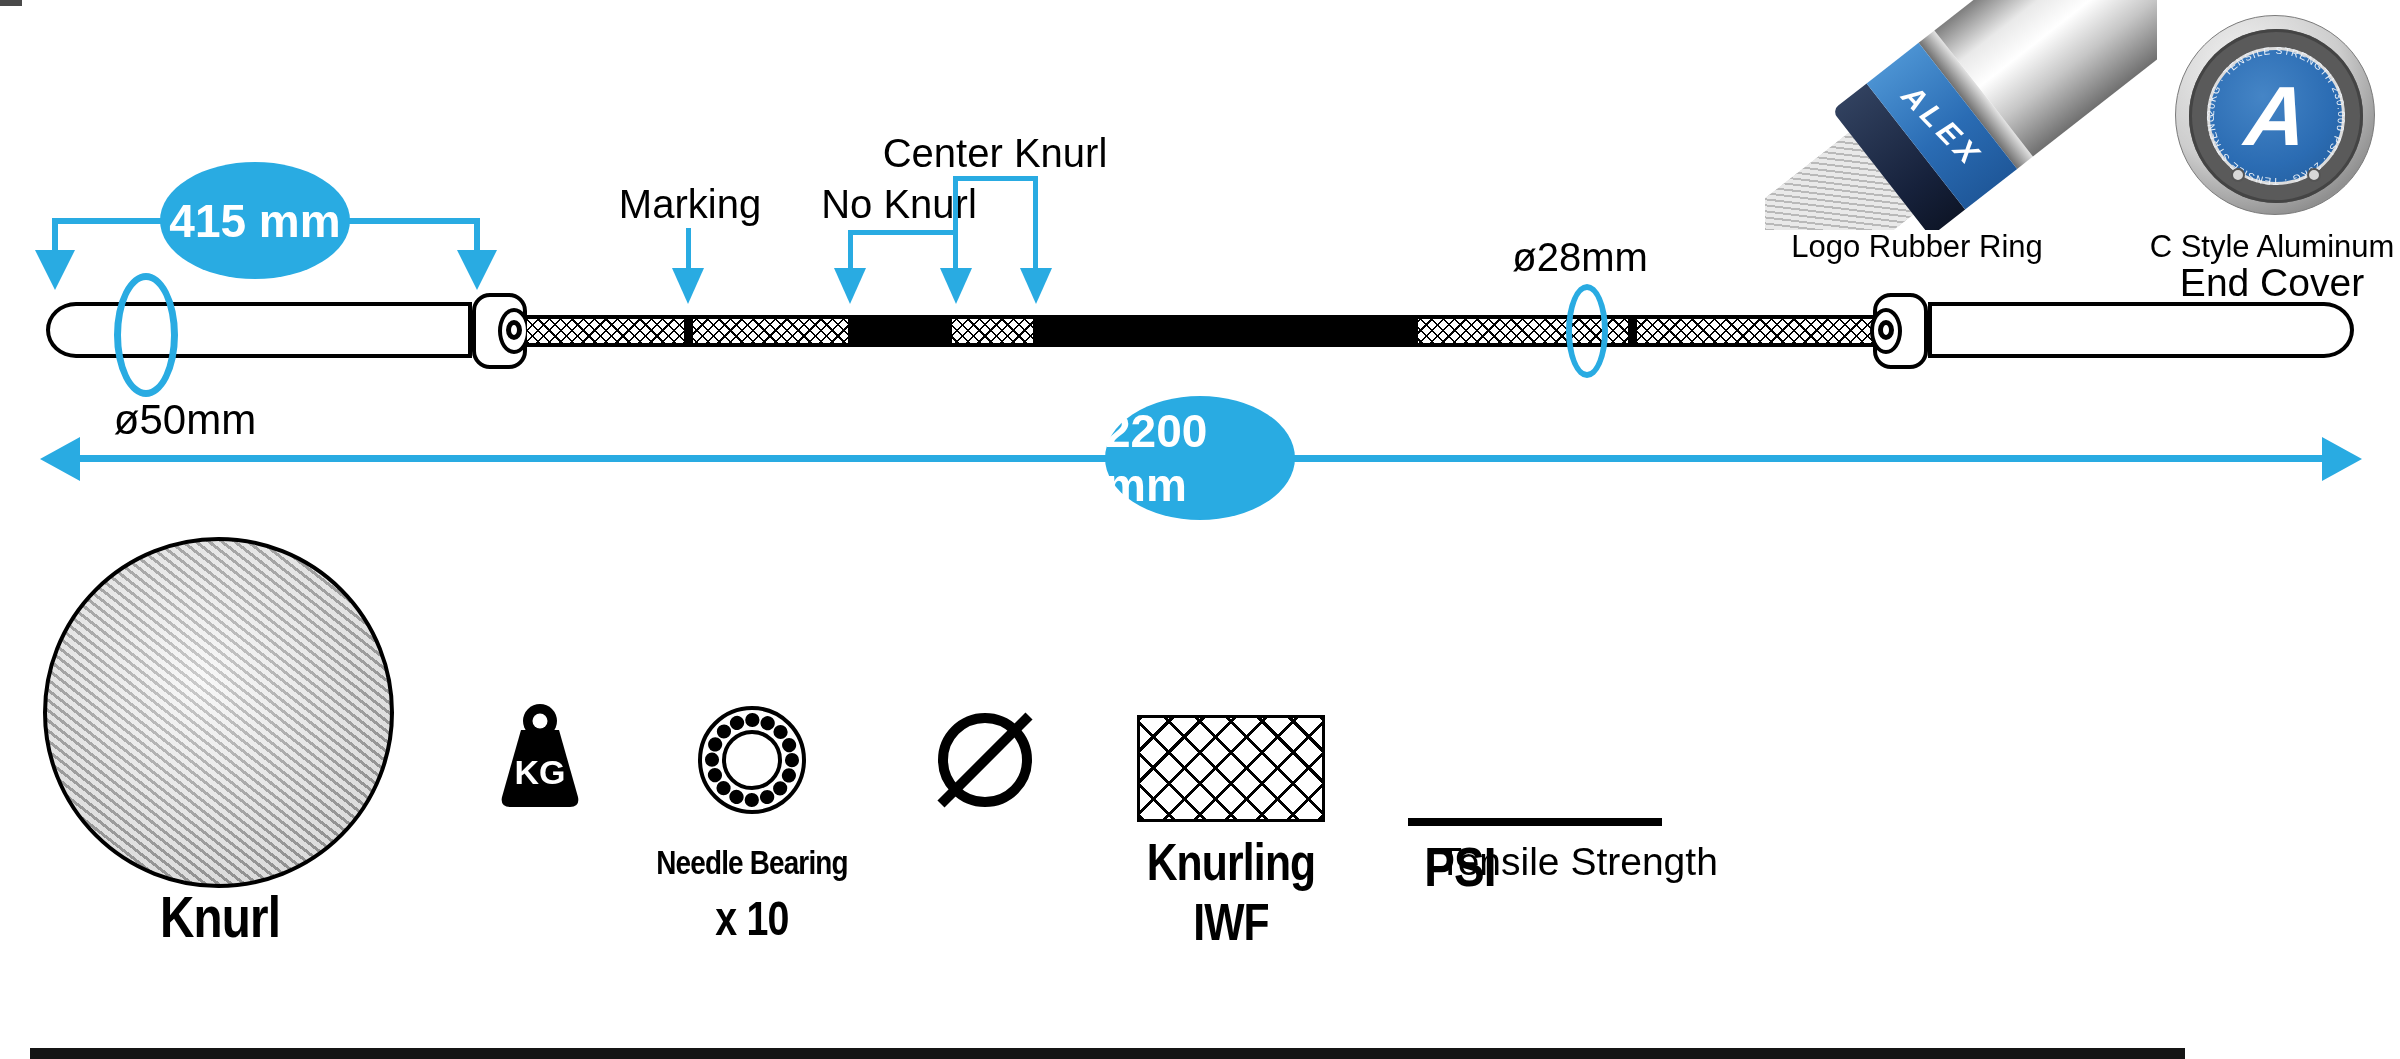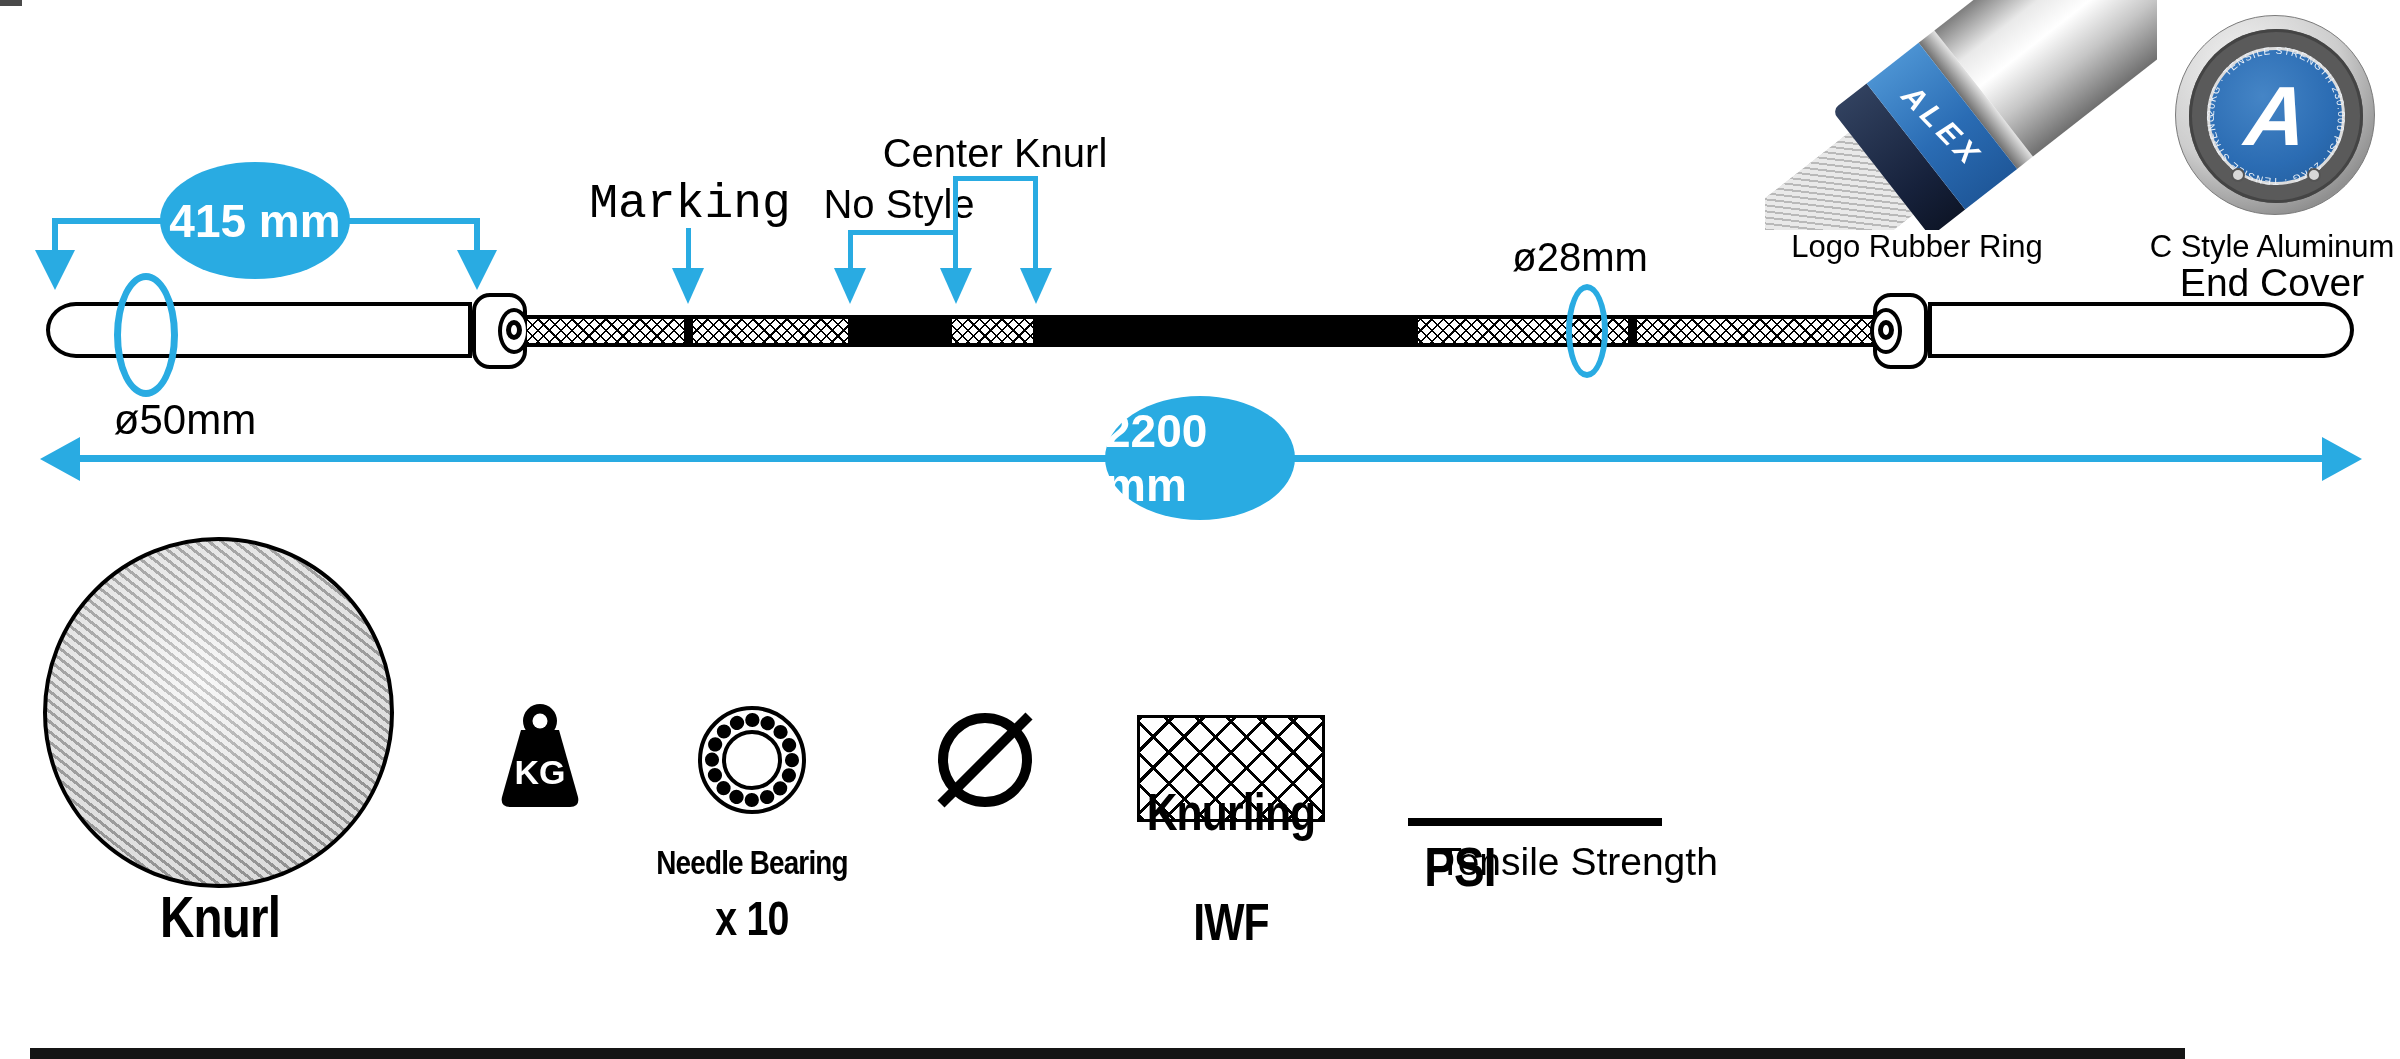--- a/index.html
+++ b/index.html
@@ -96,25 +96,25 @@
 
   <div class="blue-line" style="left:52px;top:218px;width:428px;height:6px;background:#29abe2;"></div>
   <div class="blue-line" style="left:52px;top:218px;width:6px;height:34px;background:#29abe2;"></div>
   <div class="blue-line" style="left:474px;top:218px;width:6px;height:34px;background:#29abe2;"></div>
   <div class="arrow-down" style="left:35px;top:250px;border-top:40px solid #29abe2;"></div>
   <div class="arrow-down" style="left:457px;top:250px;border-top:40px solid #29abe2;"></div>
   <div class="dim-ellipse" style="left:160px;top:162px;width:190px;height:117px;background:#29abe2;">
     <span>415 mm</span>
   </div>
 
-  <div class="lbl" style="left:690px;top:204px;font-size:48px;font-family:Liberation Mono, monospace;">Marking</div>
+  <div class="lbl" style="left:690px;top:204px;font-size:40px;">Marking</div>
   <div class="blue-line" style="left:686px;top:228px;width:5px;height:43px;background:#29abe2;"></div>
   <div class="arrow-down-sm" style="left:672px;top:268px;border-top:36px solid #29abe2;"></div>
 
-  <div class="lbl" style="left:899px;top:204px;font-size:40px;">No Style</div>
+  <div class="lbl" style="left:899px;top:204px;font-size:40px;">No Knurl</div>
   <div class="blue-line" style="left:848px;top:230px;width:110px;height:5px;background:#29abe2;"></div>
   <div class="blue-line" style="left:848px;top:230px;width:5px;height:38px;background:#29abe2;"></div>
   <div class="arrow-down-sm" style="left:834px;top:268px;border-top:36px solid #29abe2;"></div>
 
   <div class="lbl" style="left:995px;top:153px;font-size:40px;">Center Knurl</div>
   <div class="blue-line" style="left:953px;top:176px;width:85px;height:5px;background:#29abe2;"></div>
   <div class="blue-line" style="left:953px;top:176px;width:5px;height:92px;background:#29abe2;"></div>
   <div class="blue-line" style="left:1033px;top:176px;width:5px;height:92px;background:#29abe2;"></div>
   <div class="arrow-down-sm" style="left:940px;top:268px;border-top:36px solid #29abe2;"></div>
   <div class="arrow-down-sm" style="left:1020px;top:268px;border-top:36px solid #29abe2;"></div>
@@ -184,21 +184,21 @@
   <div class="lbl" style="left:752px;top:918px;font-size:48px;">
     <span class="cond">x 10</span>
   </div>
 
   <svg class="ico" style="left:985px;top:760px;" width="124" height="124" viewBox="0 0 124 124">
     <circle cx="62" cy="62" r="42" fill="none" stroke="#000" stroke-width="10"></circle>
     <line x1="18" y1="106" x2="106" y2="18" stroke="#000" stroke-width="10"></line>
   </svg>
 
   <div class="knurl-rect" style="left:1137px;top:715px;width:188px;height:107px;"></div>
-  <div class="lbl" style="left:1231px;top:812px;font-size:52px;">
+  <div class="lbl" style="left:1231px;top:862px;font-size:52px;">
     <span class="cond">Knurling</span>
   </div>
   <div class="lbl" style="left:1231px;top:922px;font-size:52px;">
     <span class="cond">IWF</span>
   </div>
 
   <div class="abs" style="left:1408px;top:818px;width:254px;height:8px;background:#000;"></div>
   <div class="lbl" style="left:1444px;top:866px;font-size:56px;margin-left:16px;">
     <span class="cond">PSI</span>
   </div>

